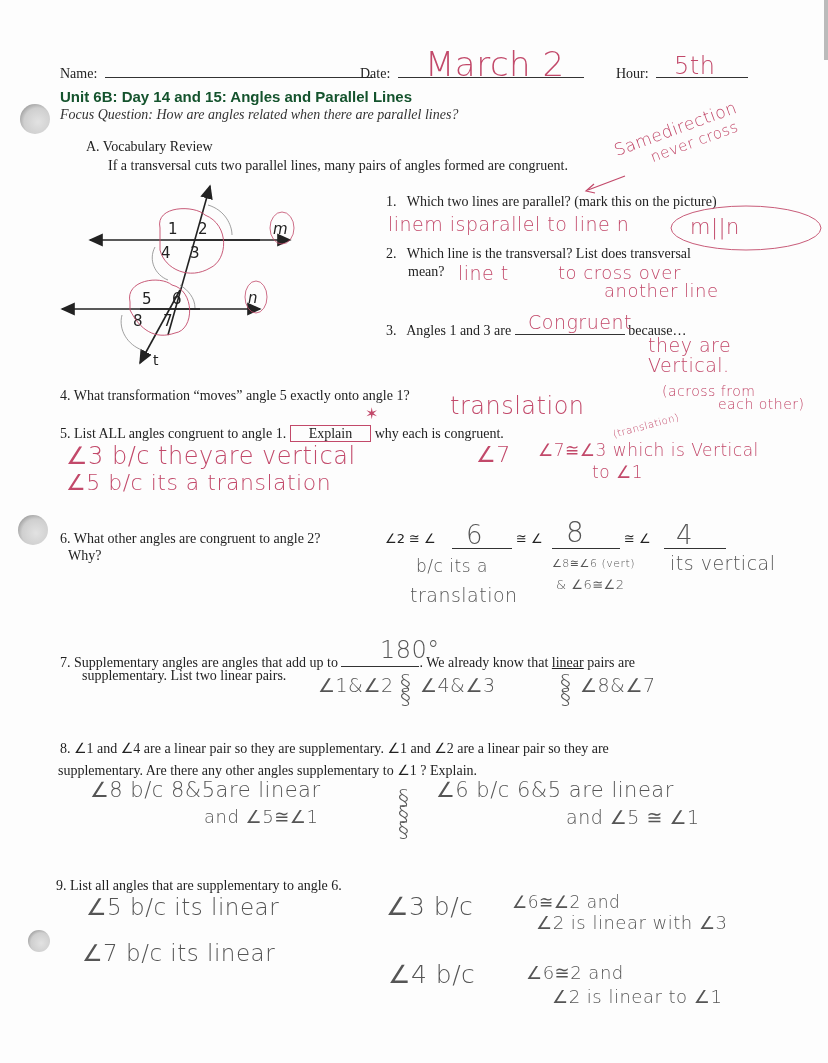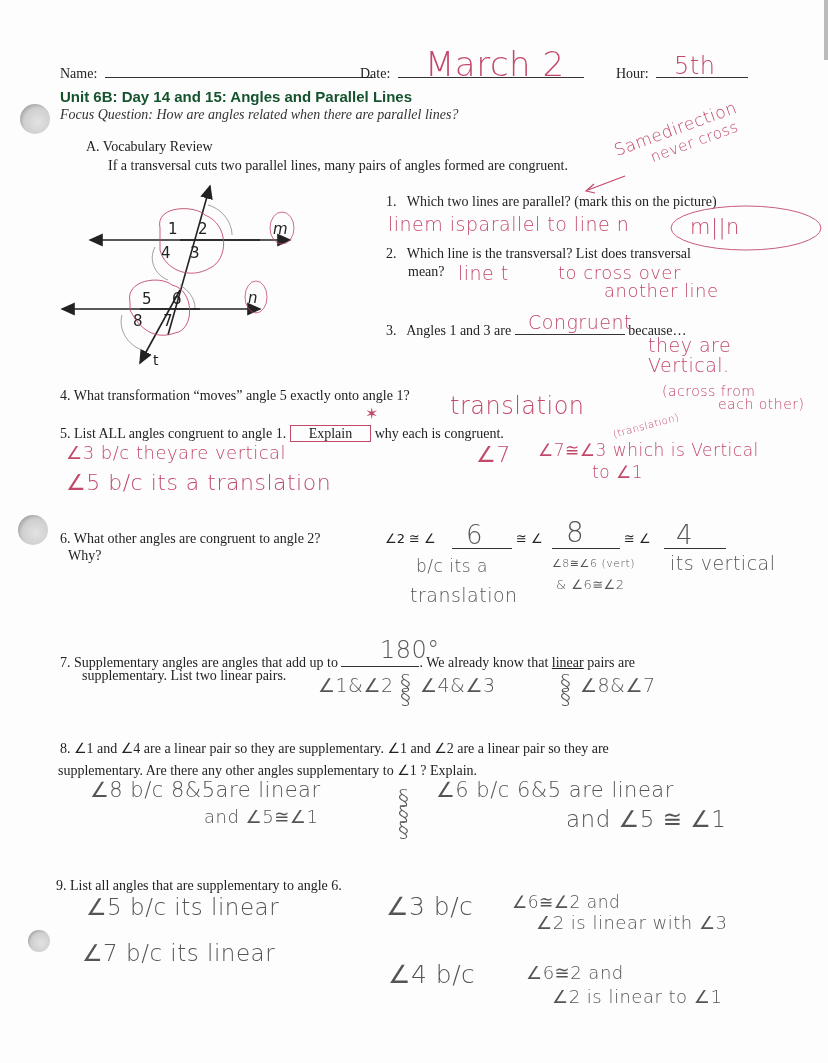--- a/index.html
+++ b/index.html
@@ -139,21 +139,21 @@
 
 <div class="abs print" style="left:60px; top:388px;">4.  What transformation “moves” angle 5 exactly onto angle 1?</div>
 <div class="abs pink" style="left:450px; top:392px; font-size:24px;">translation</div>
 
 <div class="abs print" style="left:60px; top:426px;">
   <span>5. List ALL angles congruent to angle 1.</span>
   <span class="boxed">Explain</span>
   <span>why each is congruent.</span>
 </div>
 <div class="abs pink" style="left:365px; top:404px; font-size:16px;">✶</div>
-<div class="abs pink" style="left:66px; top:442px; font-size:18px;">∠3 b/c theyare vertical</div>
+<div class="abs pink" style="left:66px; top:442px; font-size:24px;">∠3 b/c theyare vertical</div>
 <div class="abs pink" style="left:66px; top:470px; font-size:22px;">∠5 b/c its a translation</div>
 <div class="abs pink" style="left:476px; top:442px; font-size:22px;">∠7</div>
 <div class="abs pink" style="left:612px; top:420px; font-size:10px; transform:rotate(-15deg);">(translation)</div>
 <div class="abs pink" style="left:538px; top:440px; font-size:17px;">∠7≅∠3 which is Vertical</div>
 <div class="abs pink" style="left:592px; top:462px; font-size:17px;">to ∠1</div>
 
 <div class="abs print" style="left:60px; top:531px;">6. What other angles are congruent to angle 2?</div>
 <div class="abs print" style="left:68px; top:548px;">Why?</div>
 <div class="abs print" style="left:385px; top:531px; font-family:'DejaVu Sans', sans-serif; font-size:13px;">∠2 ≅ ∠</div>
 <span class="abs blank" style="left:452px; top:530px; width:60px; height:18px;"></span>
@@ -183,21 +183,21 @@
 <div class="abs pencil" style="left:580px; top:674px; font-size:19px;">∠8&amp;∠7</div>
 <div class="abs pencil" style="left:400px; top:676px; font-size:22px; line-height:14px;">§<br>§</div>
 <div class="abs pencil" style="left:560px; top:676px; font-size:22px; line-height:14px;">§<br>§</div>
 
 <div class="abs print" style="left:60px; top:740px;">8.  ∠1 and  ∠4 are a linear pair so they are supplementary.  ∠1 and  ∠2 are a linear pair so they are</div>
 <div class="abs print" style="left:58px; top:762px;">supplementary. Are there any other angles supplementary to  ∠1 ? Explain.</div>
 <div class="abs pencil" style="left:90px; top:778px; font-size:21px;">∠8  b/c  8&amp;5are linear</div>
 <div class="abs pencil" style="left:204px; top:806px; font-size:18px;">and ∠5≅∠1</div>
 <div class="abs pencil" style="left:398px; top:790px; font-size:22px; line-height:16px;">§<br>§<br>§</div>
 <div class="abs pencil" style="left:436px; top:778px; font-size:21px;">∠6  b/c  6&amp;5 are linear</div>
-<div class="abs pencil" style="left:566px; top:806px; font-size:23px;">and ∠5 ≅ ∠1</div>
+<div class="abs pencil" style="left:566px; top:806px; font-size:19px;">and ∠5 ≅ ∠1</div>
 
 <div class="abs print" style="left:56px; top:878px;">9. List all angles that are supplementary to angle 6.</div>
 <div class="abs pencil" style="left:86px; top:894px; font-size:23px;">∠5 b/c its linear</div>
 <div class="abs pencil" style="left:82px; top:940px; font-size:23px;">∠7 b/c its linear</div>
 <div class="abs pencil" style="left:386px; top:892px; font-size:25px;">∠3 b/c</div>
 <div class="abs pencil" style="left:512px; top:892px; font-size:17px;">∠6≅∠2 and</div>
 <div class="abs pencil" style="left:536px; top:912px; font-size:18px;">∠2 is linear with ∠3</div>
 <div class="abs pencil" style="left:388px; top:960px; font-size:25px;">∠4  b/c</div>
 <div class="abs pencil" style="left:526px; top:962px; font-size:18px;">∠6≅2 and</div>
 <div class="abs pencil" style="left:552px; top:986px; font-size:18px;">∠2 is linear to ∠1</div>

